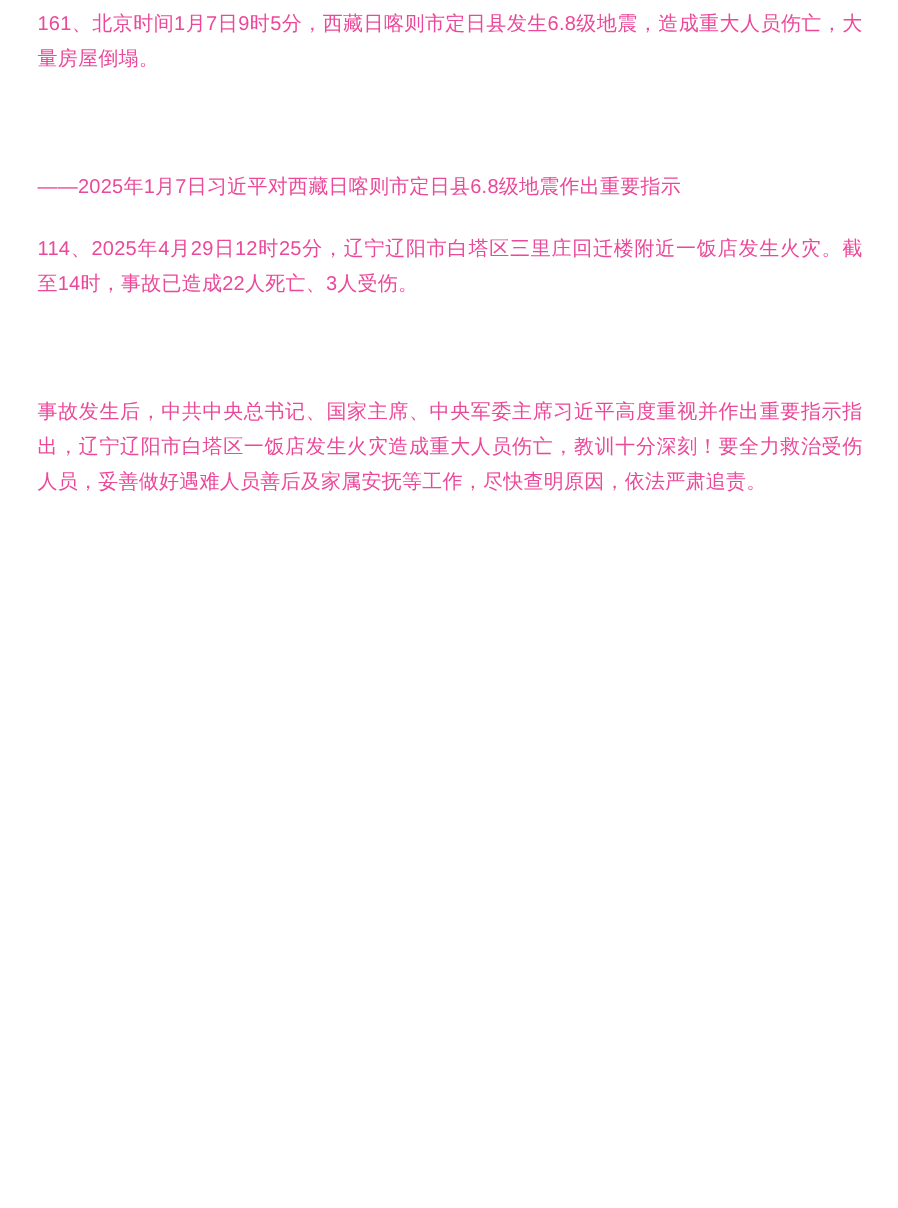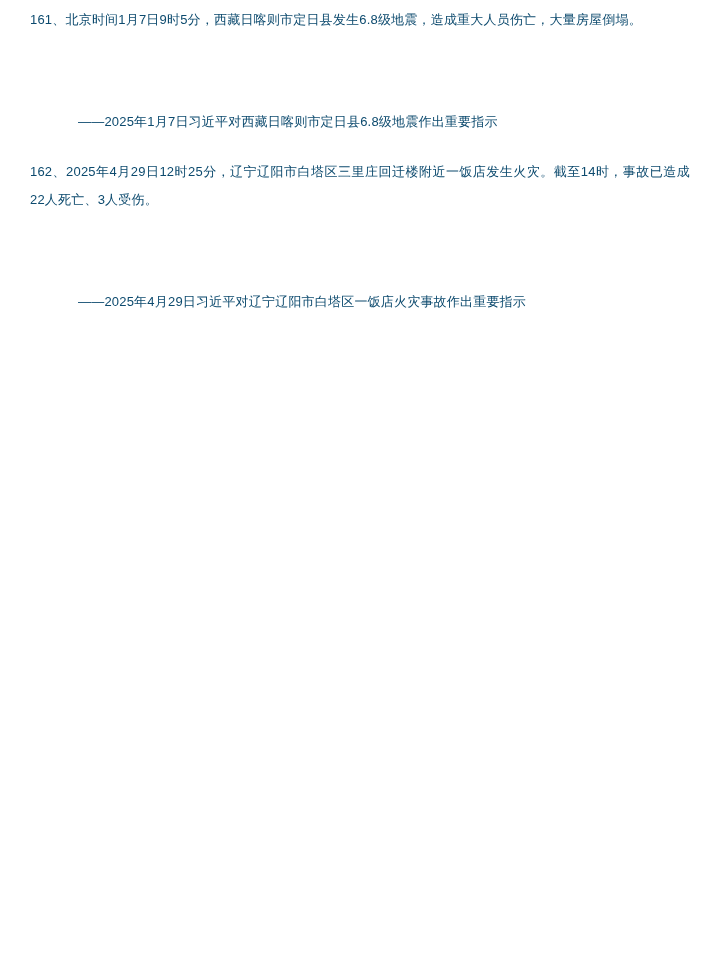--- a/index.html
+++ b/index.html
@@ -14,40 +14,39 @@
     font-family: "Liberation Sans", "DejaVu Sans", sans-serif;
   }
   .doc-page {
     box-sizing: border-box;
     width: 718px;
     height: 966px;
     background: #ffffff;
     padding: 6px 28px 0 30px;
   }
   .doc-body {
-    color: #0c4a6e;
-    font-size: 13px;
+    color: #ec4899;
+    font-size: 16px;
     line-height: 28px;
     letter-spacing: 0.2px;
     text-align: justify;
   }
   .para {
     margin: 0 0 74px 0;
   }
   .para.kind-attribution {
     margin-bottom: 22px;
-    margin-left: 48px;
   }
   .para:last-child {
     margin-bottom: 0;
   }
 </style>
 </head>
 <body>
 
 <div class="doc-page">
   <div class="doc-body" id="doc-body">
       <p class="para kind-body">161、北京时间1月7日9时5分，西藏日喀则市定日县发生6.8级地震，造成重大人员伤亡，大量房屋倒塌。</p>
       <p class="para kind-attribution">——2025年1月7日习近平对西藏日喀则市定日县6.8级地震作出重要指示</p>
-      <p class="para kind-body">162、2025年4月29日12时25分，辽宁辽阳市白塔区三里庄回迁楼附近一饭店发生火灾。截至14时，事故已造成22人死亡、3人受伤。</p>
-      <p class="para kind-attribution">——2025年4月29日习近平对辽宁辽阳市白塔区一饭店火灾事故作出重要指示</p>
+      <p class="para kind-body">114、2025年4月29日12时25分，辽宁辽阳市白塔区三里庄回迁楼附近一饭店发生火灾。截至14时，事故已造成22人死亡、3人受伤。</p>
+      <p class="para kind-body">事故发生后，中共中央总书记、国家主席、中央军委主席习近平高度重视并作出重要指示指出，辽宁辽阳市白塔区一饭店发生火灾造成重大人员伤亡，教训十分深刻！要全力救治受伤人员，妥善做好遇难人员善后及家属安抚等工作，尽快查明原因，依法严肃追责。</p>
     </div>
 </div>
 
 </body></html>

